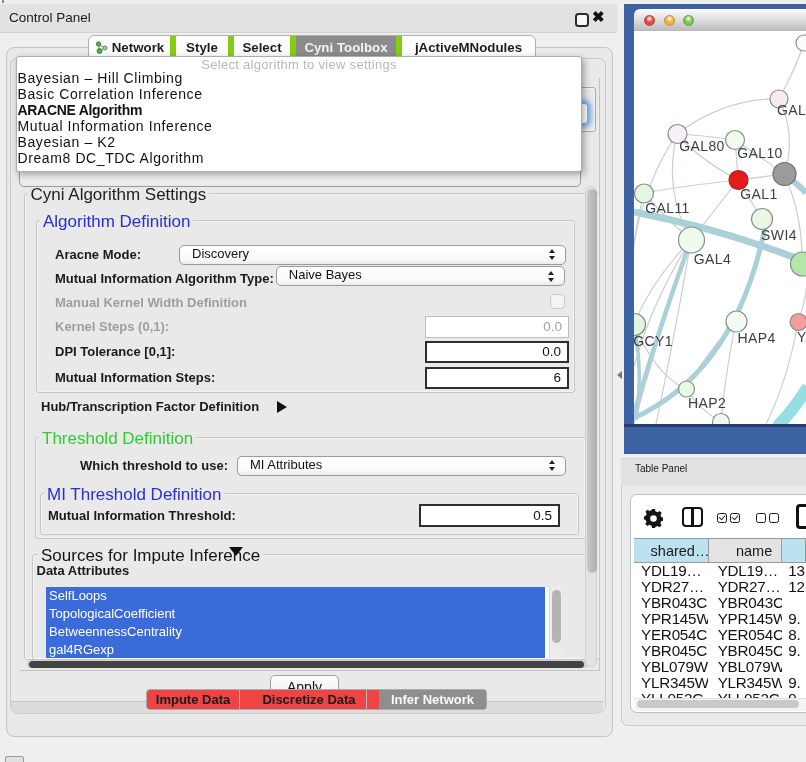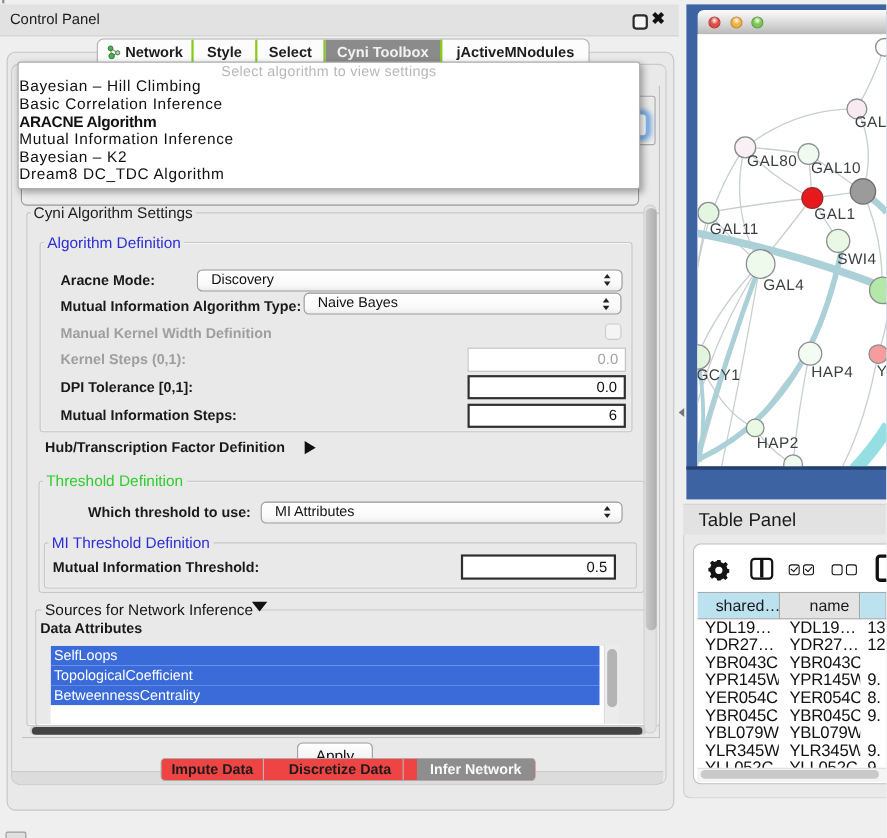--- a/index.html
+++ b/index.html
@@ -8,26 +8,26 @@
   .abs{position:absolute;}
   
   #cp-titlebar{left:0;top:4px;width:617px;height:28px;background:#e2e2e2;border-bottom:1px solid #d2d2d2;}
   #cp-title{left:9px;top:6px;font-size:13.5px;color:#1a1a1a;}
   #cp-float{left:575px;top:13px;width:10px;height:10px;border:2px solid #2b2b2b;border-radius:3.5px;background:#f7f7f7;}
   #cp-close{left:592px;top:8px;font-size:15px;font-weight:bold;color:#111;}
   #cp-body{left:6px;top:47px;width:605px;height:688px;background:#e9e9e9;border:1px solid #c5c5c5;border-radius:8px;}
   #cp-inner{left:10px;top:58px;width:594px;height:653px;background:#e9e9e9;border:1px solid #cbcbcb;border-radius:7px;}
   
   #top-tabs{left:88px;top:35px;height:22px;display:flex;background:#fcfcfc;border:1px solid #b0b0b0;border-radius:6px 6px 0 0;overflow:hidden;}
-  .top-tab{height:22px;display:flex;align-items:center;justify-content:center;font-size:13.3px;font-weight:600;color:#1d1d1d;border-right:2px solid #84cc16;box-sizing:border-box;}
+  .top-tab{height:22px;display:flex;align-items:center;justify-content:center;font-size:13.3px;font-weight:600;color:#1d1d1d;border-right:6px solid #84cc16;box-sizing:border-box;}
   .top-tab:last-child{border-right:none;}
   .top-tab.selected{background:#8b8b8b;color:#f2f2f2;}
   
   .groupbox{border:1px solid #c6c6c6;border-radius:3px;box-shadow:inset 0 0 0 0.5px #fdfdfd;}
-  .group-title{position:absolute;background:#e9e9e9;padding:0 3px;font-size:14px;white-space:nowrap;}
+  .group-title{position:absolute;background:#e9e9e9;padding:0 3px;font-size:17px;white-space:nowrap;}
   .frow-label{position:absolute;font-size:13px;font-weight:700;color:#1a1a1a;white-space:nowrap;}
   .frow-label.disabled{color:#9e9e9e;}
   .combo{position:absolute;background:linear-gradient(#ffffff,#fafafa 70%,#ececec);border:1px solid #9b9b9b;border-radius:5px;font-size:13px;color:#111;box-sizing:border-box;}
   .combo .val{position:absolute;left:12px;top:0;}
   .combo .arrows{position:absolute;right:9px;top:50%;margin-top:-5.5px;width:7px;height:11px;}
   .combo .arrows:before{content:"";position:absolute;left:0;top:0;border-left:3.5px solid transparent;border-right:3.5px solid transparent;border-bottom:4px solid #222;}
   .combo .arrows:after{content:"";position:absolute;left:0;bottom:0;border-left:3.5px solid transparent;border-right:3.5px solid transparent;border-top:4px solid #222;}
   .tfield{position:absolute;background:#fff;box-sizing:border-box;font-size:13.5px;color:#111;text-align:right;padding:0 6px;display:flex;align-items:center;justify-content:flex-end;}
   .tfield.strong{border:2px solid #2e2e2e;}
   .tfield.dim{border:1px solid #bdbdbd;color:#a3a3a3;}
@@ -37,21 +37,21 @@
   .bottom-tab.selected{background:#8e8e8e;color:#fafafa;}
   #corner-icon{left:5px;top:756px;width:17px;height:12px;border:1.5px solid #9a9a9a;background:#e0e0e0;border-radius:2px;}
   
   #net-frame{left:624px;top:4px;width:182px;height:450px;background:#3d63a3;}
   #net-titlebar{left:634px;top:9px;width:172px;height:22px;background:linear-gradient(#fcfcfc,#dadada 55%,#b9b9b9);border-bottom:1px solid #878787;border-radius:6px 0 0 0;}
   .light{position:absolute;top:15px;width:11px;height:11px;border-radius:50%;}
   #net-canvas{left:634px;top:31px;width:172px;height:393px;background:#fff;}
   #net-bottom-edge{left:624px;top:424px;width:182px;height:3px;background:#23406e;}
   
   #tp-titlebar{left:621px;top:458px;width:185px;height:28px;background:#e2e2e2;border-top:1px solid #d5d5d5;border-bottom:1px solid #d5d5d5;}
-  #tp-title{left:635px;top:463px;font-size:17px;color:#1a1a1a;}
+  #tp-title{left:635px;top:463px;font-size:10px;color:#1a1a1a;}
   #tp-container{left:621px;top:486px;width:185px;height:239px;background:#eaeaea;border-left:1px solid #cccccc;border-bottom:1px solid #cccccc;border-radius:0 0 0 7px;}
   #tp-card{left:630px;top:494px;width:184px;height:217px;background:#fff;border:1px solid #bfbfbf;border-radius:7px;}
   
   #gear-icon{left:644px;top:509px;width:19px;height:19px;}
   #split-icon{left:682px;top:507px;width:21px;height:20px;border:2.5px solid #111;border-radius:4px;box-sizing:border-box;}
   #split-icon:after{content:"";position:absolute;left:50%;top:0;width:2.5px;height:100%;margin-left:-1.25px;background:#111;}
   .cb-icon{position:absolute;top:512.5px;width:10px;height:10px;border:1.6px solid #161616;border-radius:2.5px;box-sizing:border-box;}
   .cb-icon.checked:after{content:"";position:absolute;left:1px;top:1px;width:4.5px;height:2.5px;border-left:1.5px solid #161616;border-bottom:1.5px solid #161616;transform:rotate(-48deg);}
   #doc-icon{left:796px;top:504px;width:17px;height:25px;border:3px solid #111;border-radius:4px;box-sizing:border-box;background:#fff;}
   
@@ -134,27 +134,28 @@
       <div class="frow-label" style="left: 80px; top: 458px;">Which threshold to use:</div>
       <div class="combo" style="left: 237px; top: 455.5px; width: 329px; height: 20.5px;">
         <span class="val">MI Attributes</span>
         <span class="arrows"></span>
       </div>
       <div class="abs groupbox" style="left: 40px; top: 493px; width: 537px; height: 40px;"></div>
       <div class="group-title" style="left: 44px; top: 485px; color: rgb(45, 45, 214); background: rgb(233, 233, 233);">MI Threshold Definition</div>
       <div class="frow-label" style="left: 48px; top: 508px;">Mutual Information Threshold:</div>
       <div class="tfield strong" style="left: 418.5px; top: 504px; width: 141.5px; height: 23px;">0.5</div>
       <div class="abs groupbox" style="left: 31.5px; top: 554px; width: 554.5px; height: 104px;"></div>
-      <div class="group-title" style="left: 38px; top: 546px; color: rgb(22, 22, 22); background: rgb(233, 233, 233);">Sources for Network Inference</div>
+      <div class="group-title" style="left: 38px; top: 546px; color: rgb(22, 22, 22); background: rgb(233, 233, 233);">Sources for Impute Inference</div>
       <div class="abs" style="left: 229px; top: 547px; width: 0px; height: 0px; border-left: 7px solid transparent; border-right: 7px solid transparent; border-top: 9px solid rgb(17, 17, 17);"></div>
       <div class="frow-label" style="left: 36.5px; top: 562.5px;">Data Attributes</div>
       <div class="abs" style="left: 46px; top: 587px; width: 516px; height: 71px; background: rgb(255, 255, 255); overflow: hidden;">
         <div class="attr-item" style="background: rgb(58, 107, 216);">SelfLoops</div>
         <div class="attr-item" style="background: rgb(58, 107, 216);">TopologicalCoefficient</div>
         <div class="attr-item" style="background: rgb(58, 107, 216);">BetweennessCentrality</div>
+        <div class="attr-item" style="background: rgb(58, 107, 216);">gal4RGexp</div>
       </div>
       <div class="abs" style="left: 549px; top: 586px; width: 13px; height: 72px; background: rgb(236, 236, 236); border-left: 1px solid rgb(220, 220, 220); box-sizing: border-box;"></div>
       <div class="abs" style="left: 551.5px; top: 590px; width: 9px; height: 53px; background: rgb(180, 180, 180); border-radius: 4.5px;"></div>
       <div class="abs" style="left: 27px; top: 660px; width: 561px; height: 8px; background: rgb(208, 208, 208); border-radius: 4px;"></div>
       <div class="abs" style="left: 29px; top: 660.5px; width: 555px; height: 7px; background: rgb(67, 67, 67); border-radius: 3.5px;"></div>
       <div class="abs" style="left: 585px; top: 186px; width: 12px; height: 481px; background: rgb(227, 227, 227); border: 1px solid rgb(208, 208, 208); border-radius: 6px; box-sizing: border-box;"></div>
       <div class="abs" style="left: 586.5px; top: 189px; width: 10px; height: 384px; background: linear-gradient(90deg, rgb(201, 201, 201), rgb(174, 174, 174)); border-radius: 5px;"></div>
       <div class="abs" style="left: 270px; top: 675px; width: 67px; height: 21px; background: linear-gradient(rgb(255, 255, 255), rgb(236, 236, 236)); border: 1px solid rgb(159, 159, 159); border-radius: 5px; font-size: 14px; color: rgb(17, 17, 17); display: flex; align-items: center; justify-content: center;">Apply</div>
       <div class="abs" style="left: 11px; top: 701px; width: 592px; height: 11px; background: rgb(220, 220, 220); border-top: 1px solid rgb(198, 198, 198); border-bottom: 1px solid rgb(205, 205, 205); border-radius: 0px 0px 8px 8px;"></div>
       <div class="abs" style="left: 146px; top: 689px; height: 19px; display: flex; background: #ef4444; border: 1px solid rgb(171, 171, 171); border-radius: 4px; overflow: hidden; gap: 12px;">

